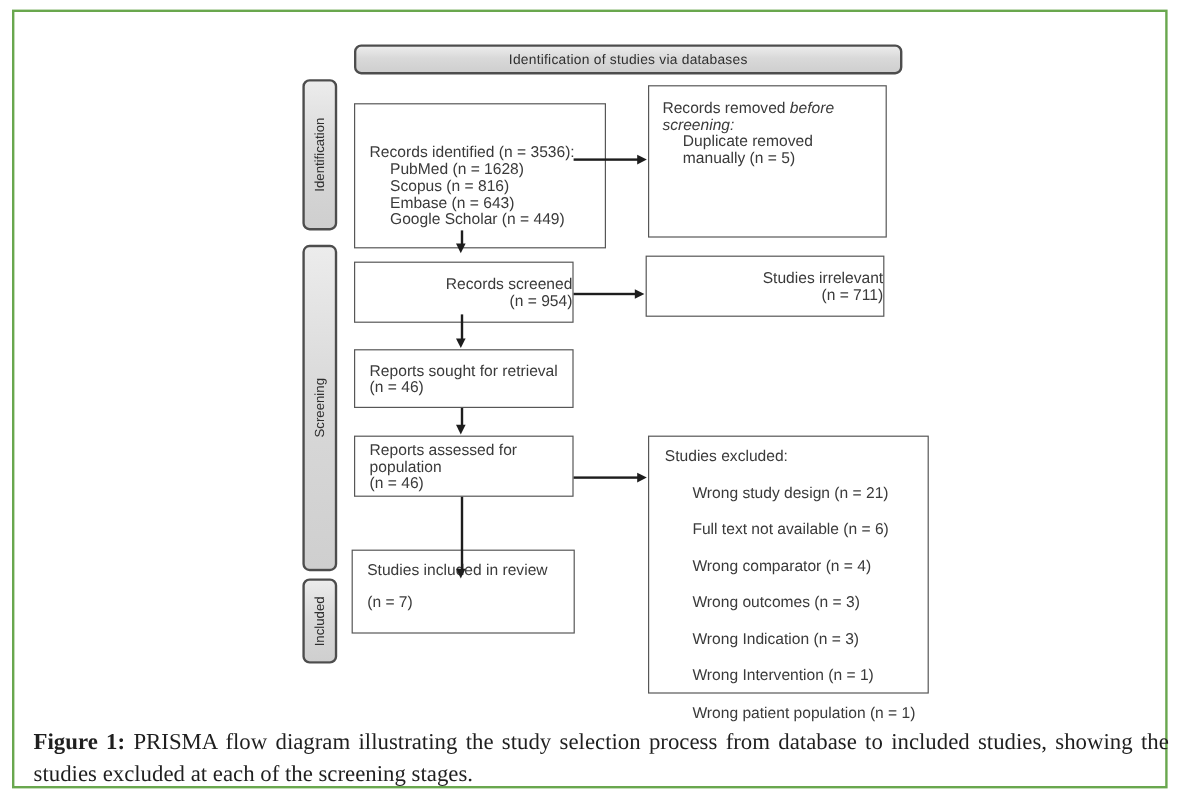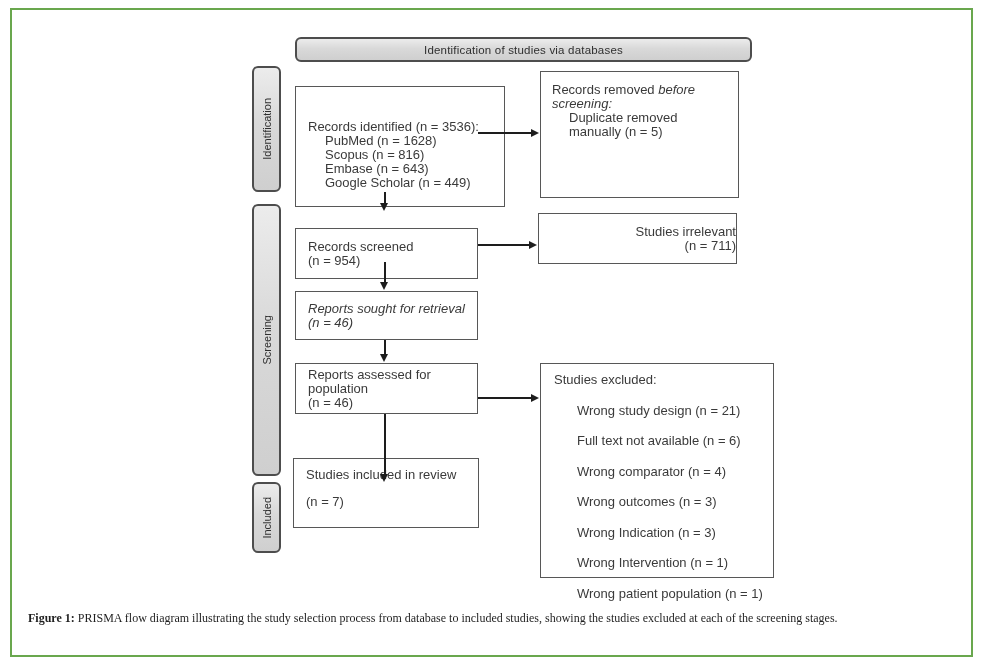--- a/index.html
+++ b/index.html
@@ -36,23 +36,23 @@
   .stage-included       { left:252px; top:482px; height:71px;  }
 
   
   .fbox {
     position:absolute; background:#fff; border:1.5px solid #575757;
     color:#3a3a3a; font-size:13px; line-height:14px;
   }
   .center-v { display:flex; flex-direction:column; justify-content:center; }
   .box-records-identified { left:295px; top:70px;  width:210px; height:121px; padding:22px 6px 6px 12px;margin-top:16px; }
   .box-records-removed    { left:540px; top:71px;  width:199px; height:127px; padding:11px 6px 4px 11px; }
-  .box-records-screened   { left:295px; top:228px; width:183px; height:51px;  padding-left:12px; }
+  .box-records-screened   { left:295px; top:218px; width:183px; height:51px;  padding-left:12px;text-align:right; }
   .box-studies-irrelevant { left:538px; top:213px; width:199px; height:51px;  padding-left:12px;align-items:flex-end; }
-  .box-reports-sought     { left:295px; top:291px; width:183px; height:49px;  padding-left:12px;font-style:italic; }
+  .box-reports-sought     { left:295px; top:291px; width:183px; height:49px;  padding-left:12px; }
   .box-reports-assessed   { left:295px; top:363px; width:183px; height:51px;  padding-left:12px; }
   .box-studies-excluded   { left:540px; top:363px; width:234px; height:215px; padding:9px 6px 4px 13px; }
   .box-studies-included   { left:293px; top:458px; width:186px; height:70px;  padding:9px 6px 4px 12px; }
 
   .fbox ul { list-style:none; }
   .indent-list li { padding-left:17px; }
   .excluded-list li { padding-left:23px; margin-top:16.5px; }
   .gap-top { margin-top:13px; }
 
   
@@ -64,21 +64,21 @@
     border-left:8px solid #1d1d1d;
   }
   .head-down {
     position:absolute; width:0; height:0;
     border-left:4.5px solid transparent; border-right:4.5px solid transparent;
     border-top:8px solid #1d1d1d;
   }
 
   .caption {
     position:absolute; left:28px; top:605px; width:946px;
-    font-family:"Liberation Serif", serif; font-size:12px; line-height:27px;
+    font-family:"Liberation Serif", serif; font-size:19px; line-height:27px;
     color:#1f1f1f; text-align:justify;
   }
   .caption b { font-weight:bold; }
   .italic { font-style:italic; }
 </style>
 </head>
 <body>
 
 <div class="page">
   <div class="frame"></div>

